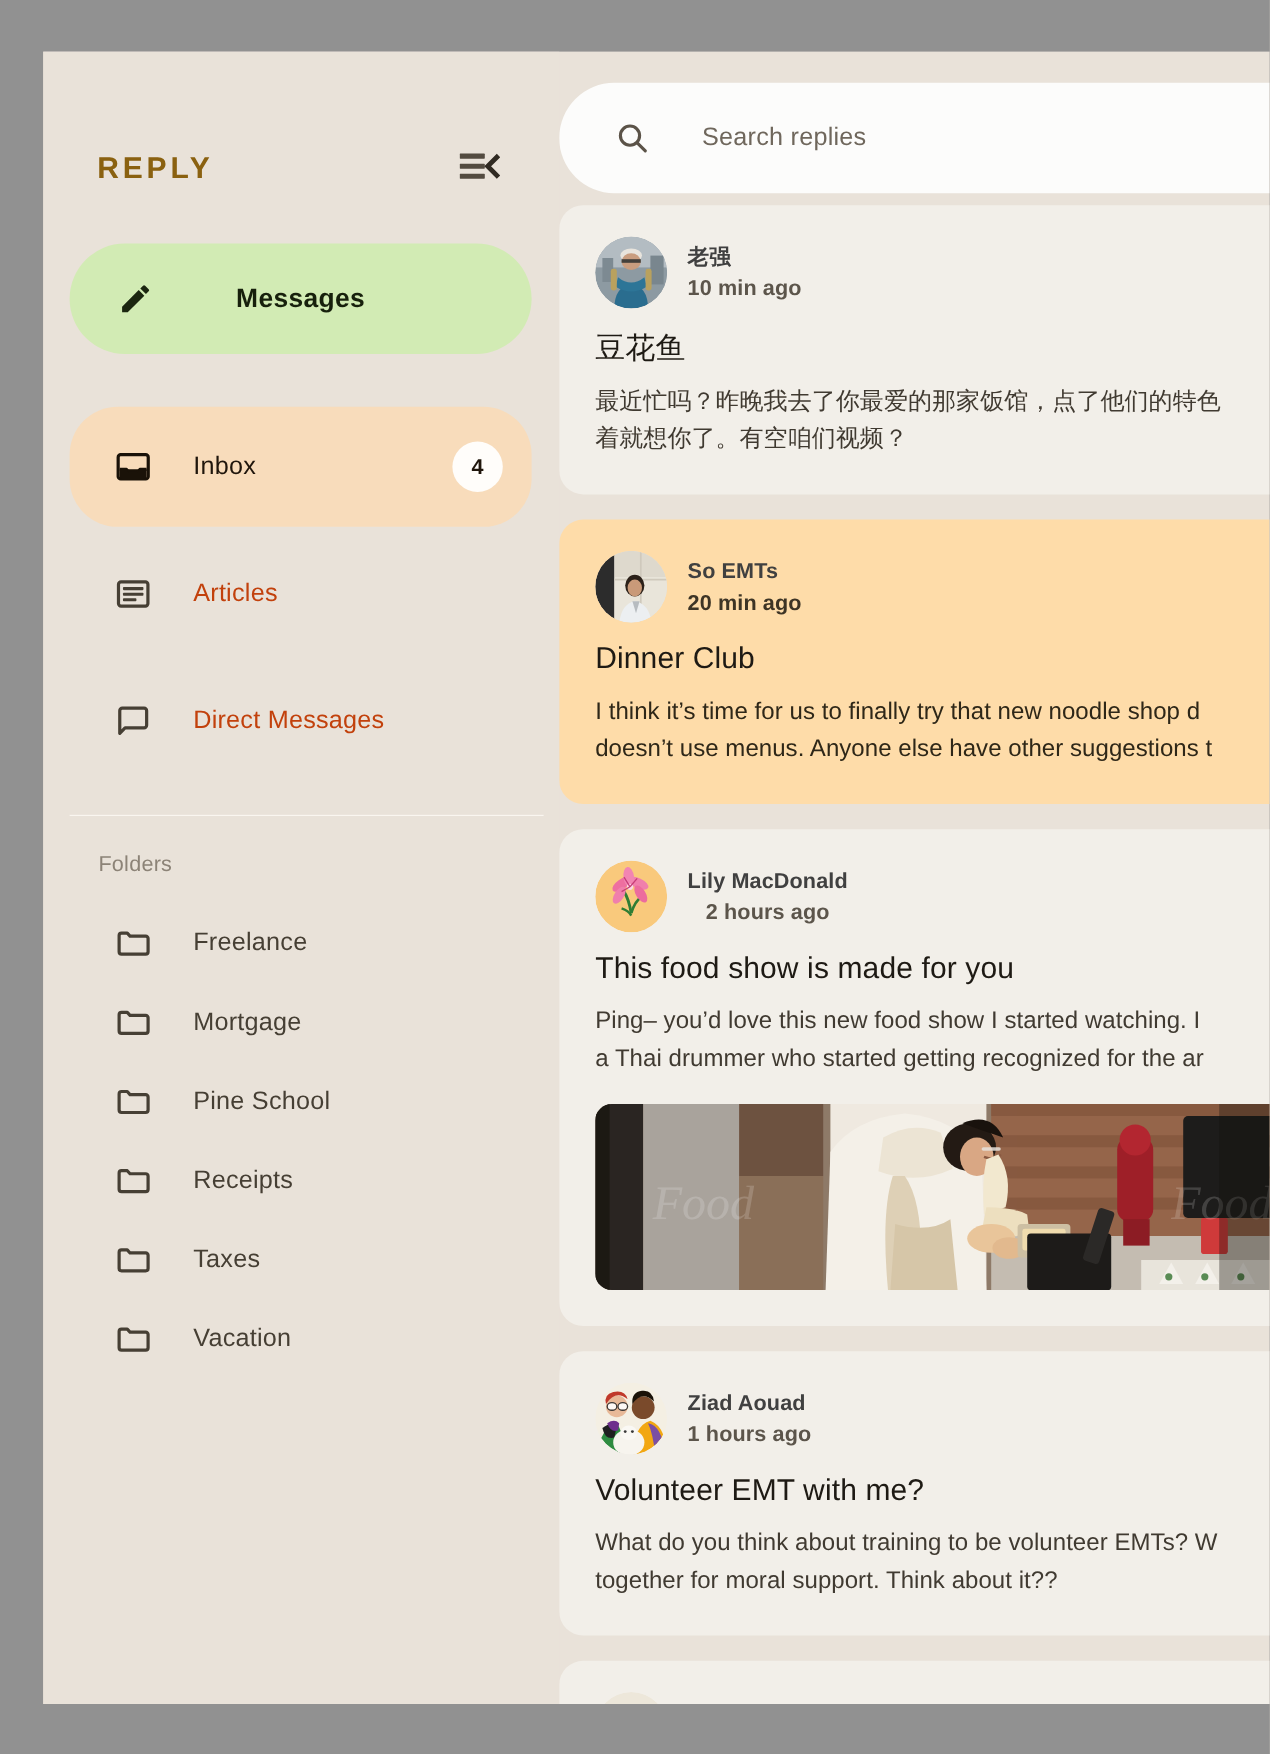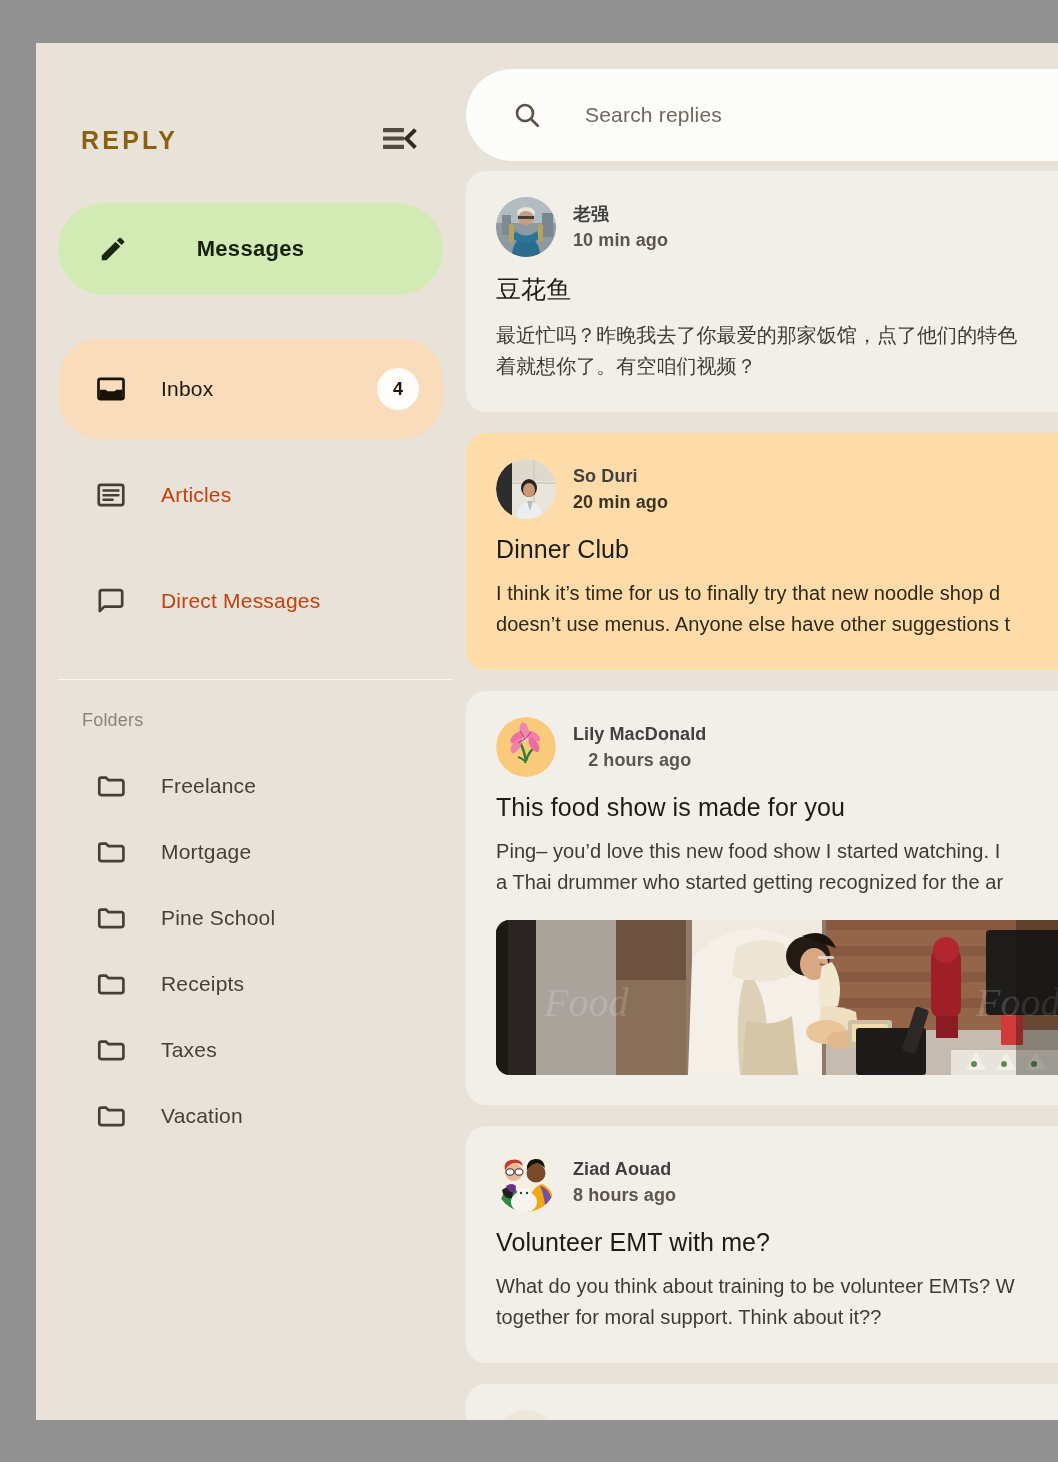--- a/index.html
+++ b/index.html
@@ -488,21 +488,21 @@
                 <line x1="38" y1="0" x2="38" y2="60" stroke="#cfc9bc" stroke-width="1.4"></line>
                 <line x1="16" y1="24" x2="60" y2="24" stroke="#cfc9bc" stroke-width="1.4"></line>
                 <ellipse cx="33" cy="29" rx="8" ry="9" fill="#2b2119"></ellipse>
                 <ellipse cx="33" cy="31" rx="6" ry="7" fill="#c99a79"></ellipse>
                 <path d="M20 60 q2-16 13-18 q12 2 14 18 z" fill="#eceff1"></path>
                 <path d="M31 42 l3 10 l3-10 z" fill="#b7bcc0"></path>
               </g>
             </svg>
           </div>
           <div class="sender-block">
-            <div class="sender-name">So Duri</div>
+            <div class="sender-name">So EMTs</div>
             <div class="sender-time">20 min ago</div>
           </div>
         </div>
         <div class="card-subject">Dinner Club</div>
         <div class="card-body">I think it’s time for us to finally try that new noodle shop d
 doesn’t use menus. Anyone else have other suggestions t</div>
       </div>
 
       <div class="card">
         <div class="card-head">
@@ -620,21 +620,21 @@
                 <path d="M31 18 q8-12 18-2 q-1 -10 -10 -9 q-9 1 -8 11z" fill="#1a1208"></path>
                 <ellipse cx="28" cy="50" rx="13" ry="11" fill="#F7F4EE"></ellipse>
                 <ellipse cx="28" cy="42" rx="7" ry="6" fill="#FAF8F4"></ellipse>
                 <circle cx="25" cy="41" r="1.2" fill="#3a3a3a"></circle>
                 <circle cx="31" cy="41" r="1.2" fill="#3a3a3a"></circle>
               </g>
             </svg>
           </div>
           <div class="sender-block">
             <div class="sender-name">Ziad Aouad</div>
-            <div class="sender-time">8 hours ago</div>
+            <div class="sender-time">1 hours ago</div>
           </div>
         </div>
         <div class="card-subject">Volunteer EMT with me?</div>
         <div class="card-body">What do you think about training to be volunteer EMTs? W
 together for moral support. Think about it??</div>
       </div>
 
       <div class="card partial">
         <div class="card-head">
           <div class="avatar">

